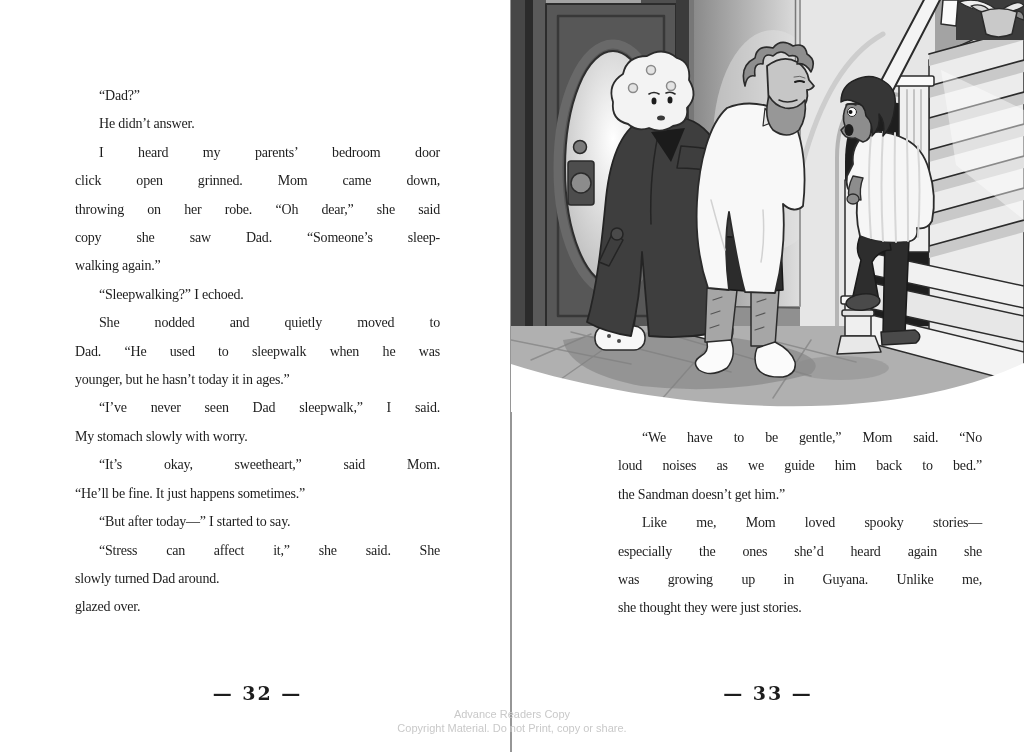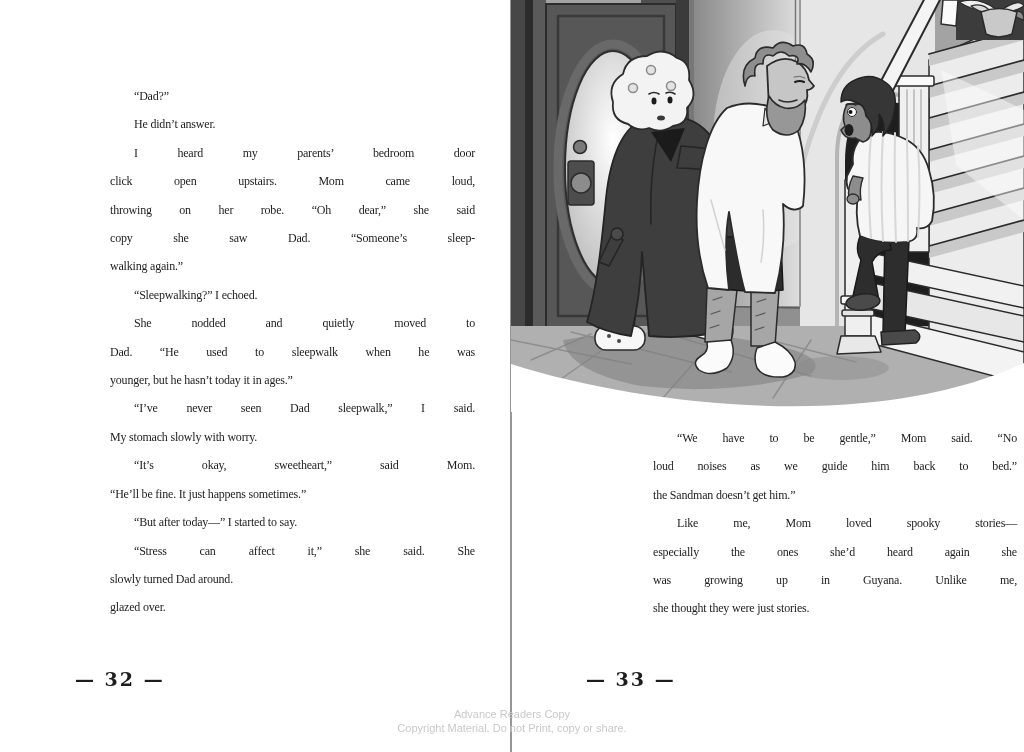--- a/index.html
+++ b/index.html
@@ -4,49 +4,49 @@
 <style>
   html,body{margin:0;padding:0;background:#ffffff;}
   body{width:1024px;height:752px;font-family:"Liberation Serif", serif;}
   .spread{position:relative;width:1024px;height:752px;background:#ffffff;overflow:hidden;}
 
   .gutter-line{position:absolute;left:510px;top:0;width:2px;height:752px;background:#969696;z-index:1;}
 
   .illustration{position:absolute;left:511px;top:0;width:513px;height:412px;z-index:2;}
   .illustration svg{display:block;}
 
-  .text-block{position:absolute;width:365px;font-size:12px;line-height:28.4px;color:#1d1d1d;letter-spacing:-0.2px;z-index:3;margin-left:35px;}
+  .text-block{position:absolute;width:365px;font-size:14px;line-height:28.4px;color:#1d1d1d;letter-spacing:-0.2px;z-index:3;}
   #left-text{left:75px;top:82px;}
   #right-text{left:618px;top:424px;width:364px;}
   .line{text-align:justify;text-align-last:justify;white-space:nowrap;}
   .line.first{text-indent:24px;}
   .line.last{text-align-last:left;}
 
-  .page-num{position:absolute;width:365px;top:668px;text-align:left;
+  .page-num{position:absolute;width:365px;top:682px;text-align:center;
     font-family:"DejaVu Serif", serif;font-weight:700;font-size:19px;
     letter-spacing:2px;color:#1d1d1d;z-index:3;}
   #page-num-left{left:75px;}
   #page-num-right{left:586px;width:364px;}
 
   .watermark{position:absolute;left:0;top:708px;width:1024px;text-align:center;
     font-family:"Liberation Sans", sans-serif;font-size:11px;line-height:13.5px;
     color:#c9c9c9;z-index:4;}
 </style>
 </head>
 <body>
 
 <div class="spread">
 
   <div class="gutter-line"></div>
 
   <div class="text-block" id="left-text">
       <div class="line first last">“Dad?”</div>
       <div class="line first last">He didn’t answer.</div>
       <div class="line first">I heard my parents’ bedroom door</div>
-      <div class="line">click open upstairs. Mom came loud,</div>
+      <div class="line">click open grinned. Mom came down,</div>
       <div class="line">throwing on her robe. “Oh dear,” she said</div>
       <div class="line">copy she saw Dad. “Someone’s sleep-</div>
       <div class="line last">walking again.”</div>
       <div class="line first last">“Sleepwalking?” I echoed.</div>
       <div class="line first">She nodded and quietly moved to</div>
       <div class="line">Dad. “He used to sleepwalk when he was</div>
       <div class="line last">younger, but he hasn’t today it in ages.”</div>
       <div class="line first">“I’ve never seen Dad sleepwalk,” I said.</div>
       <div class="line last">My stomach slowly with worry.</div>
       <div class="line first">“It’s okay, sweetheart,” said Mom.</div>

